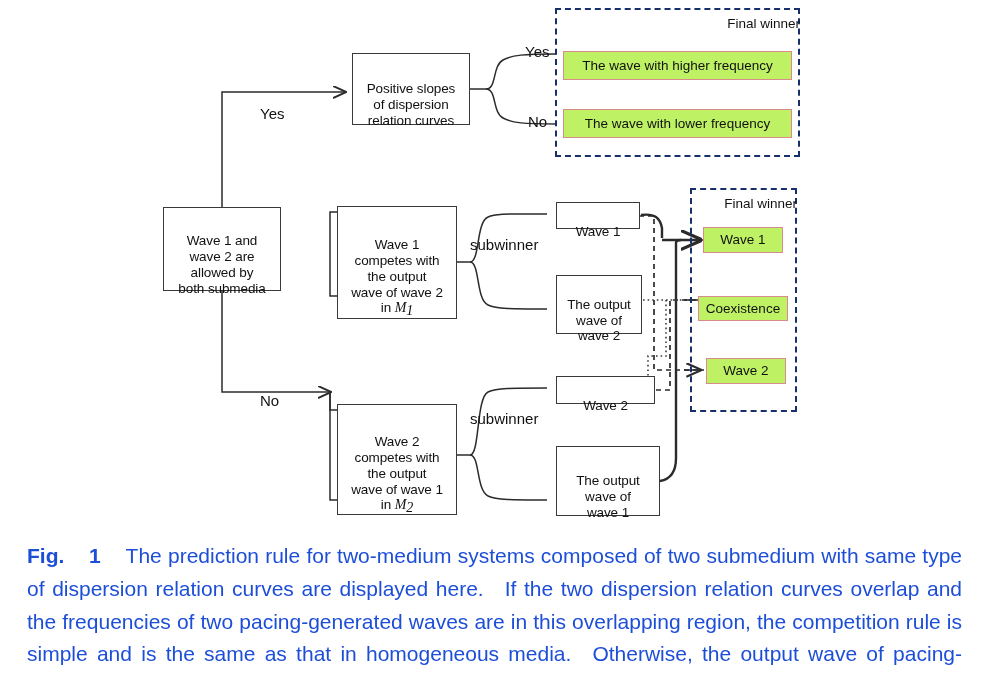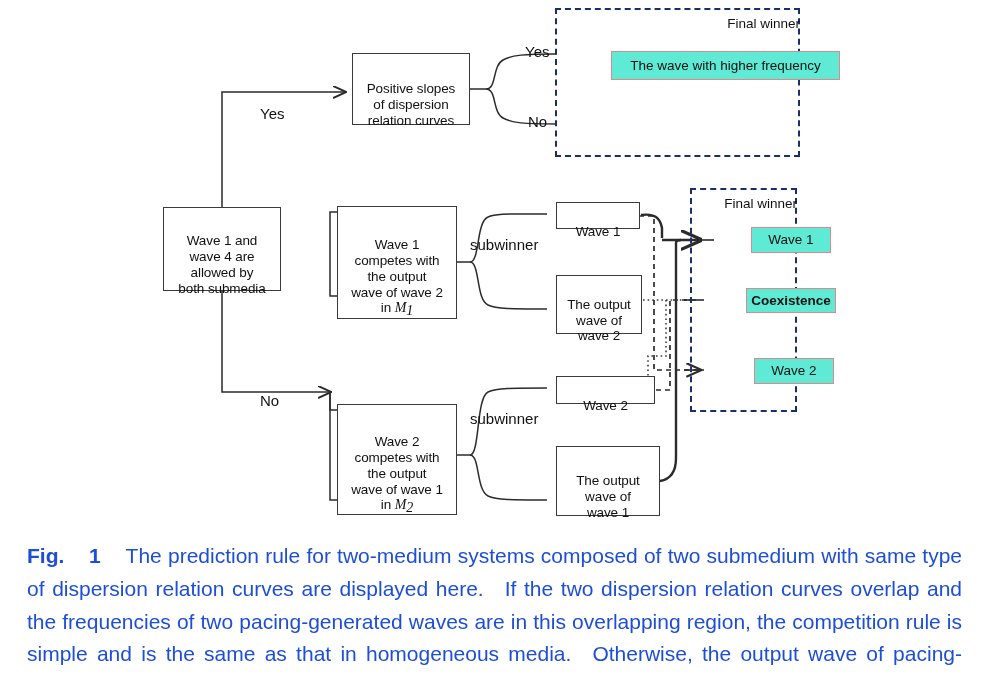--- a/index.html
+++ b/index.html
@@ -5,23 +5,23 @@
   html,body{margin:0;padding:0;background:#ffffff;}
   body{width:989px;height:676px;position:relative;
        font-family:"Liberation Sans", sans-serif;color:#111;}
   #stage{position:absolute;left:0;top:0;width:989px;height:676px;overflow:hidden;background:#fff;}
 
   
   .box{position:absolute;box-sizing:border-box;border:1.6px solid #3a3a3a;background:#fff;
        display:flex;align-items:center;justify-content:center;text-align:center;
        font-size:13.5px;line-height:1.17;letter-spacing:-0.1px;z-index:6;}
   .box .ml{white-space:pre-line;margin-top:32px;}
-  .redbox{position:absolute;box-sizing:border-box;border:1.4px solid #d98a8a;background:#5eead4;
+  .redbox{position:absolute;box-sizing:border-box;border:1.4px solid #d98a8a;background:#bef264;
           display:flex;align-items:center;justify-content:center;text-align:center;
-          font-size:13.5px;line-height:1.15;z-index:7;margin-left:48px;}
+          font-size:13.5px;line-height:1.15;z-index:7;}
   .dashbox{position:absolute;box-sizing:border-box;border:2.6px dashed #17306b;background:transparent;z-index:5;}
   .dashtitle{position:absolute;font-size:13.5px;text-align:right;z-index:8;}
   .lbl{position:absolute;font-size:15px;z-index:9;background:transparent;}
   .sub{font-size:10px;vertical-align:-0.22em;}
   .mi{font-family:"Liberation Serif", serif;font-style:italic;font-size:14px;}
 
   
   svg.wires{position:absolute;left:0;top:0;width:989px;height:676px;z-index:3;overflow:visible;}
 
   
@@ -94,33 +94,36 @@
       <path d="M684,370 L704,370"></path>
     </g>
   </svg>
 
   <div class="dashbox" style="left:555px;top:8px;width:245px;height:149px;"></div>
   <div class="dashtitle" style="left:555px;top:16px;width:245px;">Final winner</div>
 
   <div class="redbox" style="left:563px;top:51px;width:229px;height:29px;">
     <span>The wave with higher frequency</span>
   </div>
+  <div class="redbox" style="left:563px;top:109px;width:229px;height:29px;">
+    <span>The wave with lower frequency</span>
+  </div>
 
   <div class="lbl" style="left:525px;top:43px;">Yes</div>
   <div class="lbl" style="left:528px;top:113px;">No</div>
 
   <div class="box" style="left:352px;top:53px;width:118px;height:72px;">
     <span class="ml">Positive slopes
 of dispersion
 relation curves</span>
   </div>
 
   <div class="box" style="left:163px;top:207px;width:118px;height:84px;">
     <span class="ml">Wave 1 and
-wave 4 are
+wave 2 are
 allowed by
 both submedia</span>
   </div>
   <div class="lbl" style="left:260px;top:105px;">Yes</div>
   <div class="lbl" style="left:260px;top:392px;">No</div>
 
   <div class="box" style="left:337px;top:206px;width:120px;height:113px;">
     <span class="ml"><span>Wave 1
 competes with
 the output
@@ -156,21 +159,21 @@
 wave of
 wave 1</span>
   </div>
 
   <div class="dashbox" style="left:690px;top:188px;width:107px;height:224px;"></div>
   <div class="dashtitle" style="left:690px;top:196px;width:107px;">Final winner</div>
 
   <div class="redbox" style="left:703px;top:227px;width:80px;height:26px;">
     <span>Wave 1</span>
   </div>
-  <div class="redbox" style="left:698px;top:288px;width:90px;height:25px;font-weight:bold;">
+  <div class="redbox" style="left:698px;top:296px;width:90px;height:25px;">
     <span>Coexistence</span>
   </div>
   <div class="redbox" style="left:706px;top:358px;width:80px;height:26px;">
     <span>Wave 2</span>
   </div>
 
   <div id="caption">
     <b>Fig.</b>
     <b>&nbsp;&nbsp;&nbsp;</b><b>1</b>
     <span>&nbsp;&nbsp;&nbsp;</span><span>The prediction rule for two-medium systems composed of two submedium with same type of dispersion relation curves are displayed here. If the two dispersion relation curves overlap and the frequencies of two pacing-generated waves are in this overlapping region, the competition rule is simple and is the same as that in homogeneous media. Otherwise, the output wave of pacing-generated waves should be considered, and the competition result can be predicted by this table.</span>

